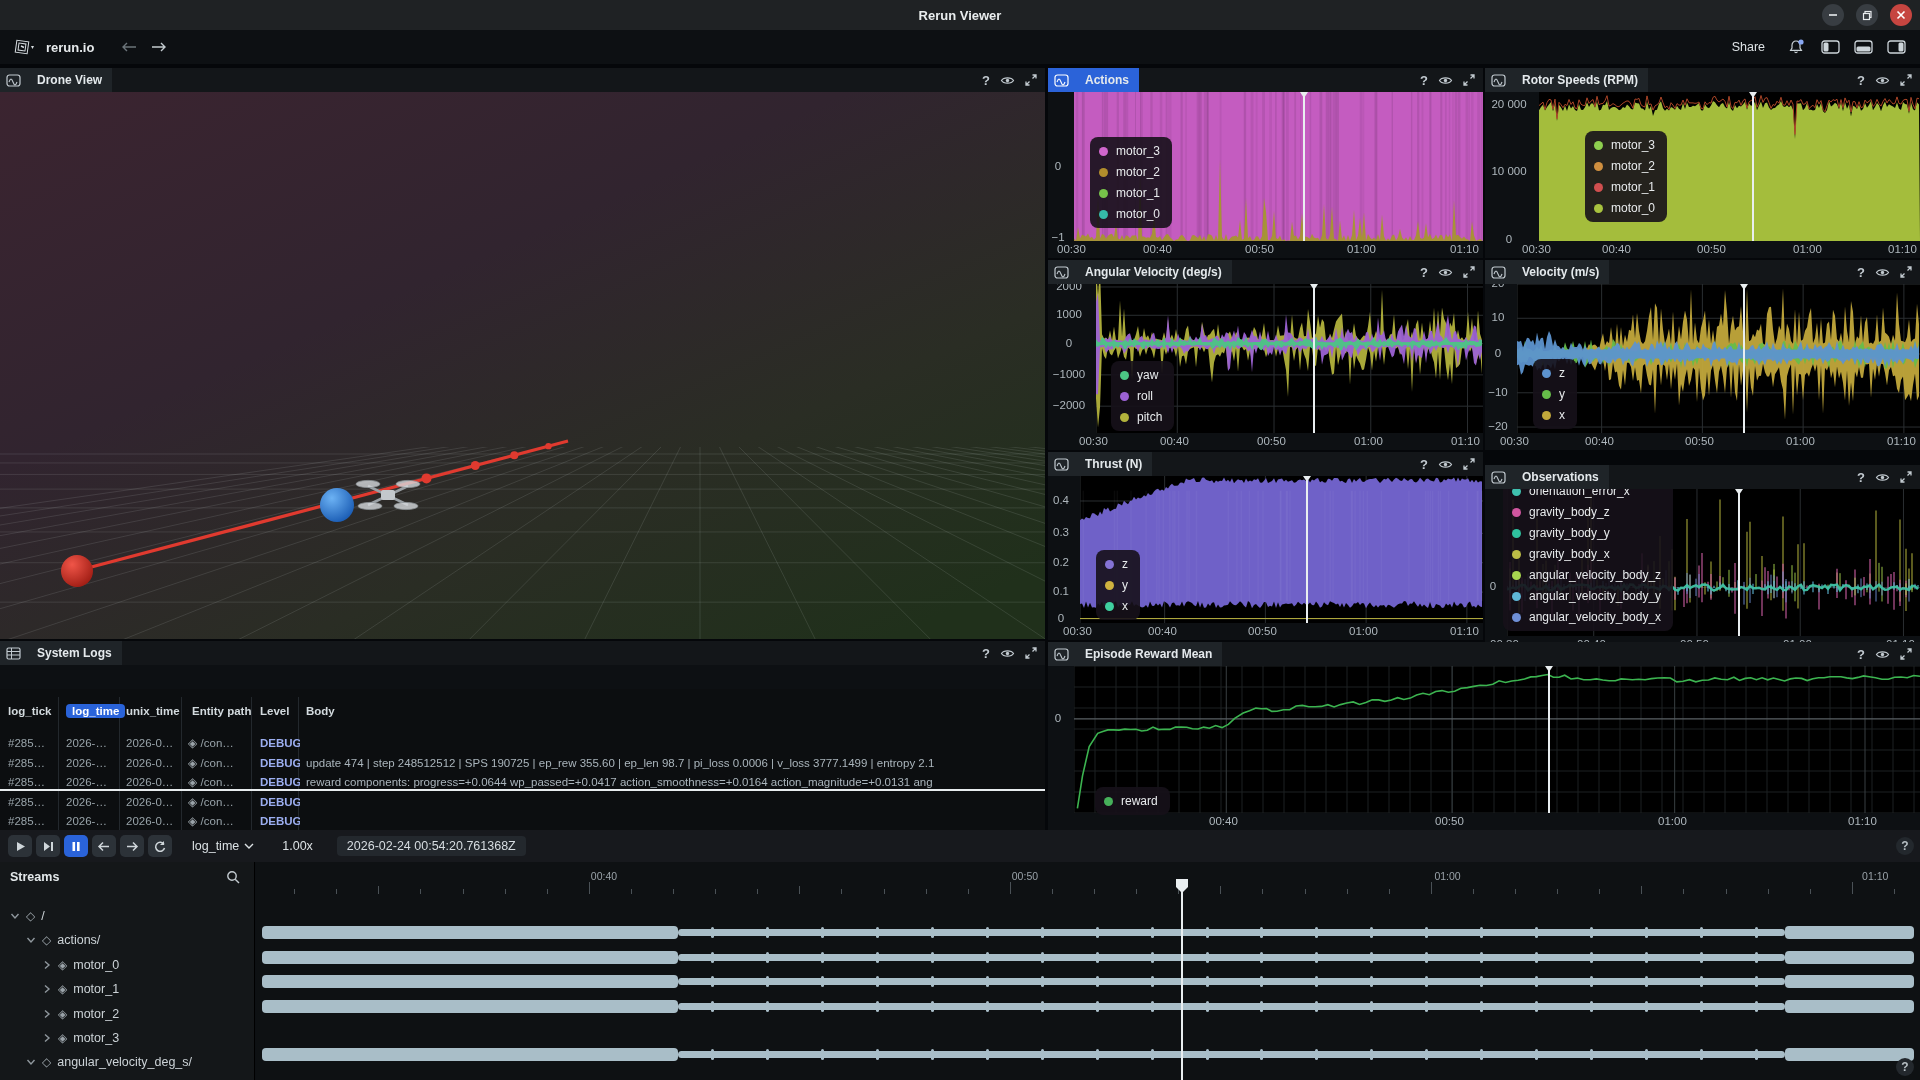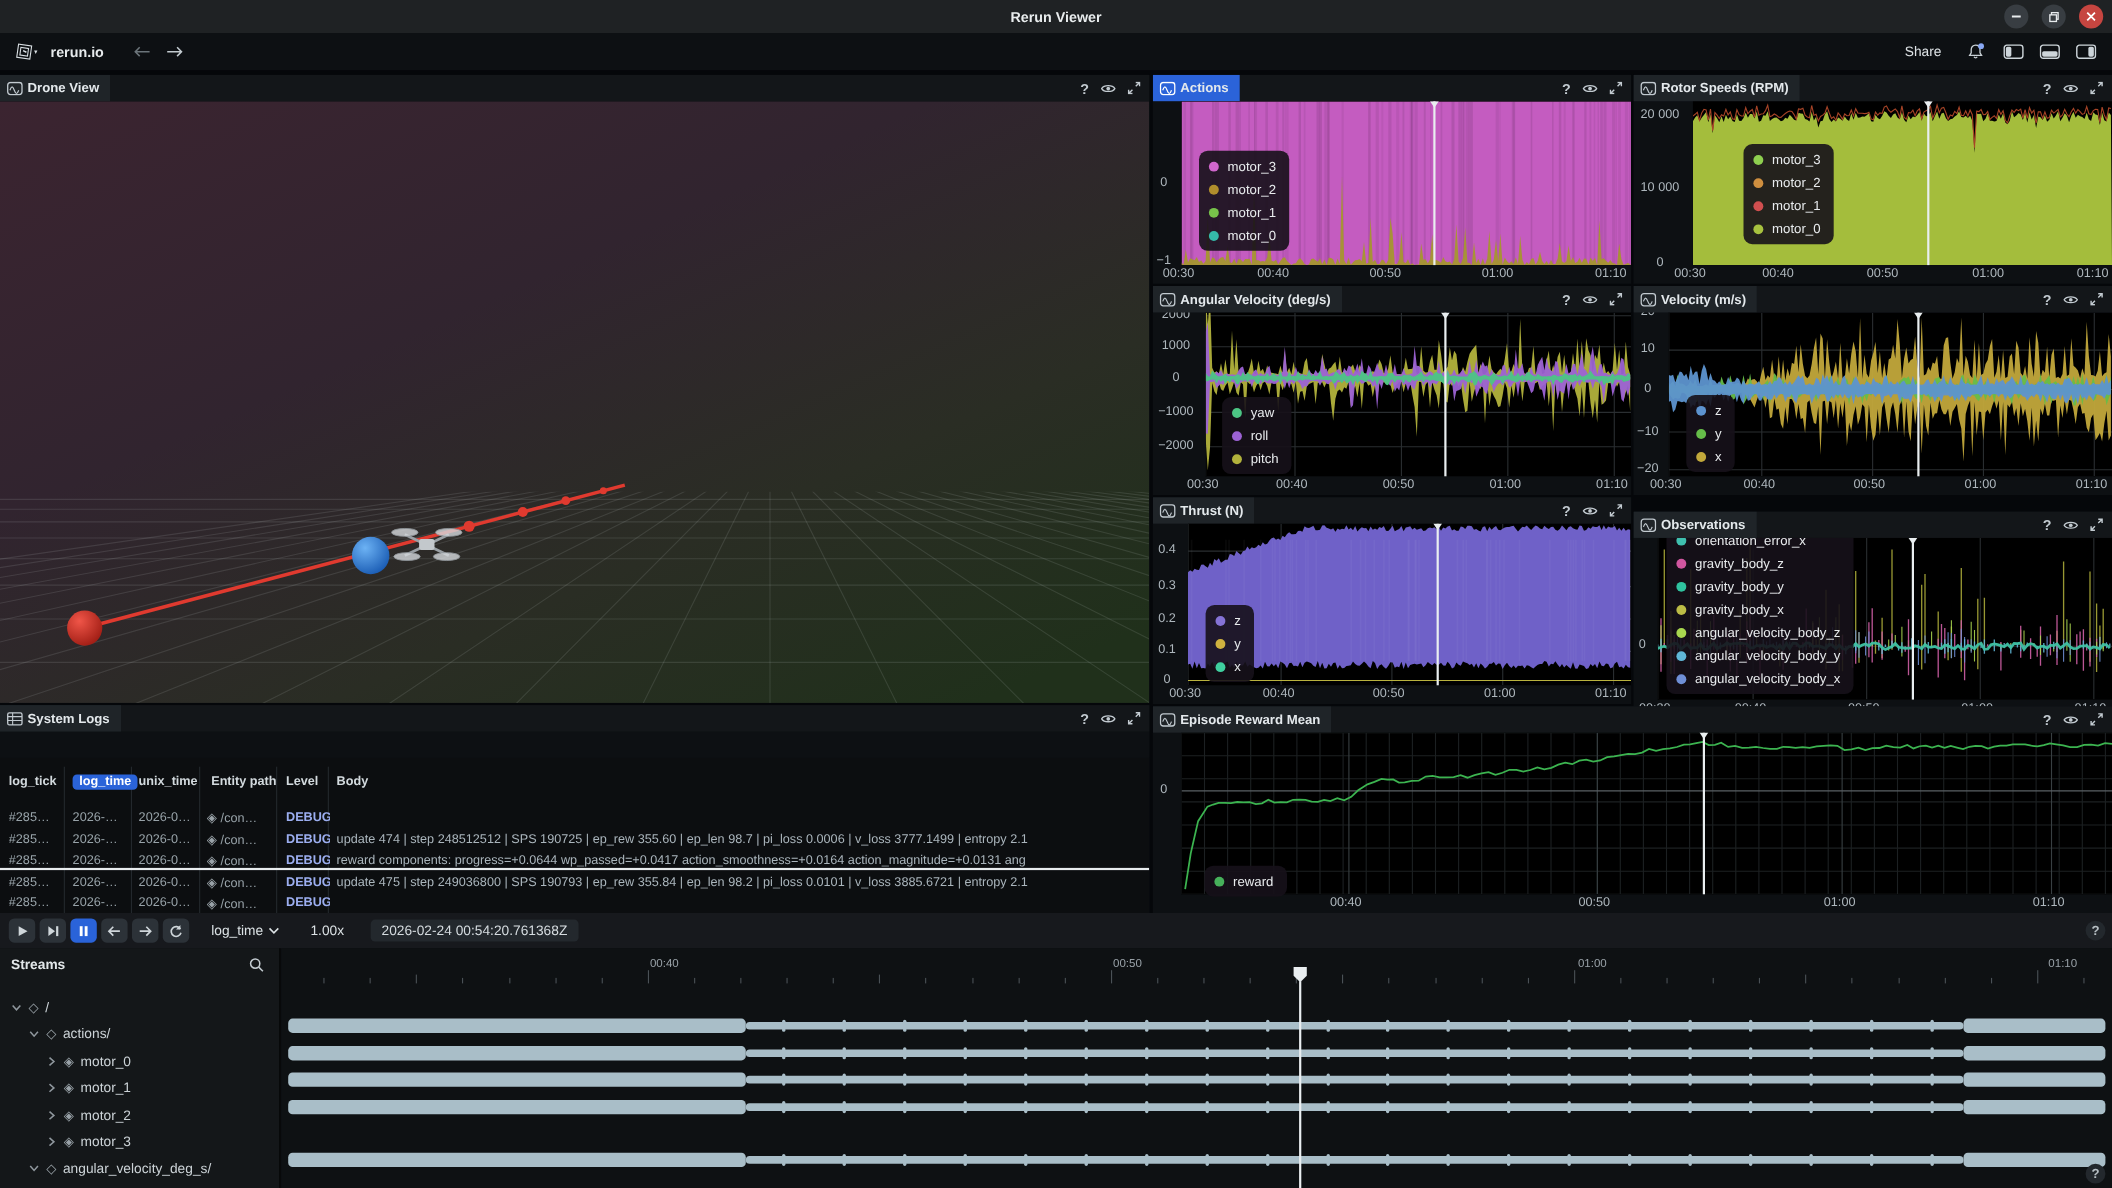--- a/index.html
+++ b/index.html
@@ -15,21 +15,21 @@
   .wbtn.close { background:#c64540; }
   #menubar { position:absolute; left:0; top:30px; width:1920px; height:34px; background:#0d1013;
     display:flex; align-items:center; }
   #menubar .appname { font-size:13px; font-weight:bold; color:#e6eaec; margin-left:10px; }
   .mbicon { display:flex; align-items:center; justify-content:center; }
   #menubar .share { margin-left:auto; font-size:12.5px; color:#dde2e5; }
   
   #workspace { position:absolute; left:0; top:64px; width:1920px; height:766px; background:#05070a; }
   .panel { position:absolute; background:#0d1013; overflow:hidden; }
   .phead { position:absolute; left:0; top:0; right:0; height:24px; background:#131619; display:flex; align-items:center; }
-  .ptab { height:24px; display:flex; align-items:center; gap:4px; padding:0 10px 0 6px; background:#1f2428; }
+  .ptab { height:24px; display:flex; align-items:center; gap:16px; padding:0 10px 0 6px; background:#1f2428; }
   .ptab.sel { background:#2b63d9; }
   .ptab .ttl { font-size:12px; font-weight:bold; color:#e4e9ec; white-space:nowrap; }
   .picons { margin-left:auto; display:flex; align-items:center; gap:10px; padding-right:8px; }
   .hicon { color:#c2cad0; font-size:13px; font-weight:bold; display:flex; align-items:center; }
   .pbody { position:absolute; left:0; top:24px; right:0; bottom:0; overflow:hidden; }
   .plot { position:absolute; background:#000; overflow:hidden; }
   .ylab { position:absolute; font-size:11.5px; color:#aeb7bd; text-align:center; }
   .xlab { position:absolute; font-size:11.5px; color:#aeb7bd; white-space:nowrap; }
   .legend { position:absolute; background:rgba(22,17,26,0.90); border-radius:8px; padding:7px 12px 7px 9px; display:flex; flex-direction:column; gap:7px; }
   .litem { display:flex; align-items:center; gap:8px; }
@@ -867,21 +867,21 @@
             <line x1="411" y1="98.68323890680863" x2="411" y2="95.9650342681979" stroke="#5fb6d6" stroke-width="1.2" stroke-opacity="0.9"></line>
             <path d="M0.0,100.5L3.0,99.4L6.0,98.5L9.0,99.7L12.0,97.2L15.0,95.8L18.0,96.4L21.0,101.3L24.0,98.9L27.0,96.5L30.0,100.5L33.0,99.7L36.0,99.9L39.0,96.3L42.0,101.2L45.0,101.3L48.0,98.1L51.0,95.8L54.0,100.9L57.0,98.7L60.0,97.9L63.0,95.5L66.0,97.1L69.0,96.0L72.0,95.9L75.0,95.7L78.0,96.0L81.0,96.2L84.0,99.9L87.0,99.9L90.0,97.8L93.0,98.3L96.0,97.4L99.0,99.5L102.0,98.2L105.0,97.9L108.0,100.7L111.0,97.4L114.0,101.2L117.0,95.7L120.0,100.4L123.0,95.6L126.0,95.8L129.0,99.0L132.0,98.2L135.0,95.5L138.0,95.7L141.0,98.8L144.0,98.3L147.0,98.2L150.0,99.5L153.0,100.5L156.0,96.8L159.0,97.5L162.0,100.8L165.0,97.5L168.0,100.6L171.0,101.5L174.0,98.7L177.0,99.0L180.0,96.2L183.0,99.0L186.0,97.4L189.0,96.4L192.0,98.1L195.0,95.7L198.0,95.6L201.0,96.5L204.0,99.8L207.0,101.5L210.0,100.0L213.0,98.7L216.0,95.9L219.0,99.4L222.0,99.8L225.0,100.4L228.0,100.2L231.0,100.2L234.0,98.1L237.0,98.9L240.0,100.8L243.0,96.8L246.0,99.3L249.0,99.3L252.0,98.7L255.0,100.1L258.0,100.5L261.0,97.3L264.0,98.1L267.0,99.7L270.0,100.8L273.0,97.9L276.0,100.7L279.0,101.2L282.0,97.6L285.0,98.7L288.0,100.8L291.0,97.2L294.0,95.8L297.0,101.2L300.0,100.9L303.0,97.2L306.0,96.3L309.0,97.0L312.0,97.9L315.0,99.0L318.0,96.6L321.0,99.8L324.0,95.9L327.0,96.2L330.0,95.6L333.0,101.3L336.0,97.5L339.0,96.2L342.0,97.1L345.0,100.2L348.0,98.7L351.0,98.4L354.0,100.3L357.0,97.5L360.0,97.9L363.0,96.2L366.0,100.2L369.0,97.9L372.0,95.6L375.0,99.1L378.0,100.7L381.0,100.4L384.0,98.5L387.0,98.1L390.0,97.9L393.0,100.8L396.0,99.2L399.0,99.8L402.0,100.9L405.0,96.8L408.0,97.1L411.0,100.2" fill="none" stroke="#3fc2a4" stroke-width="2.5" stroke-opacity="0.95"></path>
           </svg>
         </div>
         <div class="ylab" style="left: 0px; width: 16px; top: 91px;">0</div>
         <div class="xlab" style="left: 5px; top: 149px;">00:30</div>
         <div class="xlab" style="left: 92px; top: 149px;">00:40</div>
         <div class="xlab" style="left: 195px; top: 149px;">00:50</div>
         <div class="xlab" style="left: 298px; top: 149px;">01:00</div>
         <div class="xlab" style="left: 401px; top: 149px;">01:10</div>
-        <div class="legend" style="left: 30px; top: -12px;">
+        <div class="legend" style="left: 18px; top: -12px;">
           <div class="litem">
             <div class="ldot" style="background: rgb(63, 191, 174);"></div>
             <div class="llab">orientation_error_x</div>
           </div>
           <div class="litem">
             <div class="ldot" style="background: rgb(208, 86, 159);"></div>
             <div class="llab">gravity_body_z</div>
           </div>
           <div class="litem">
             <div class="ldot" style="background: rgb(47, 194, 159);"></div>
@@ -1181,21 +1181,20 @@
             <div class="lcell" style="position: absolute; left: 188px; width: 64px;"><span class="tdia">◈ </span><span>/con…</span></div>
             <div class="lcell lvl" style="position: absolute; left: 260px; width: 40px;">DEBUG</div>
             <div class="lcell bodytxt" style="position: absolute; left: 306px; width: 730px;">reward components: progress=+0.0644  wp_passed=+0.0417  action_smoothness=+0.0164  action_magnitude=+0.0131  ang</div>
           </div>
           <div class="lrow" style="left: 0px; right: 0px; top: 102.8px;">
             <div class="lcell" style="position: absolute; left: 8px; width: 50px;">#285…</div>
             <div class="lcell" style="position: absolute; left: 66px; width: 52px;">2026-…</div>
             <div class="lcell" style="position: absolute; left: 126px; width: 54px;">2026-0…</div>
             <div class="lcell" style="position: absolute; left: 188px; width: 64px;"><span class="tdia">◈ </span><span>/con…</span></div>
             <div class="lcell lvl" style="position: absolute; left: 260px; width: 40px;">DEBUG</div>
-            <div class="lcell bodytxt" style="position: absolute; left: 306px; width: 730px;">update  475 | step  249036800 | SPS 190793 | ep_rew   355.84 | ep_len  98.2 | pi_loss  0.0101 | v_loss 3885.6721 | entropy  2.1</div>
           </div>
           <div class="lrow" style="left: 0px; right: 0px; top: 122.4px;">
             <div class="lcell" style="position: absolute; left: 8px; width: 50px;">#285…</div>
             <div class="lcell" style="position: absolute; left: 66px; width: 52px;">2026-…</div>
             <div class="lcell" style="position: absolute; left: 126px; width: 54px;">2026-0…</div>
             <div class="lcell" style="position: absolute; left: 188px; width: 64px;"><span class="tdia">◈ </span><span>/con…</span></div>
             <div class="lcell lvl" style="position: absolute; left: 260px; width: 40px;">DEBUG</div>
           </div>
           <div class="sepline" style="top: 99.8px;"></div>
         </div>

